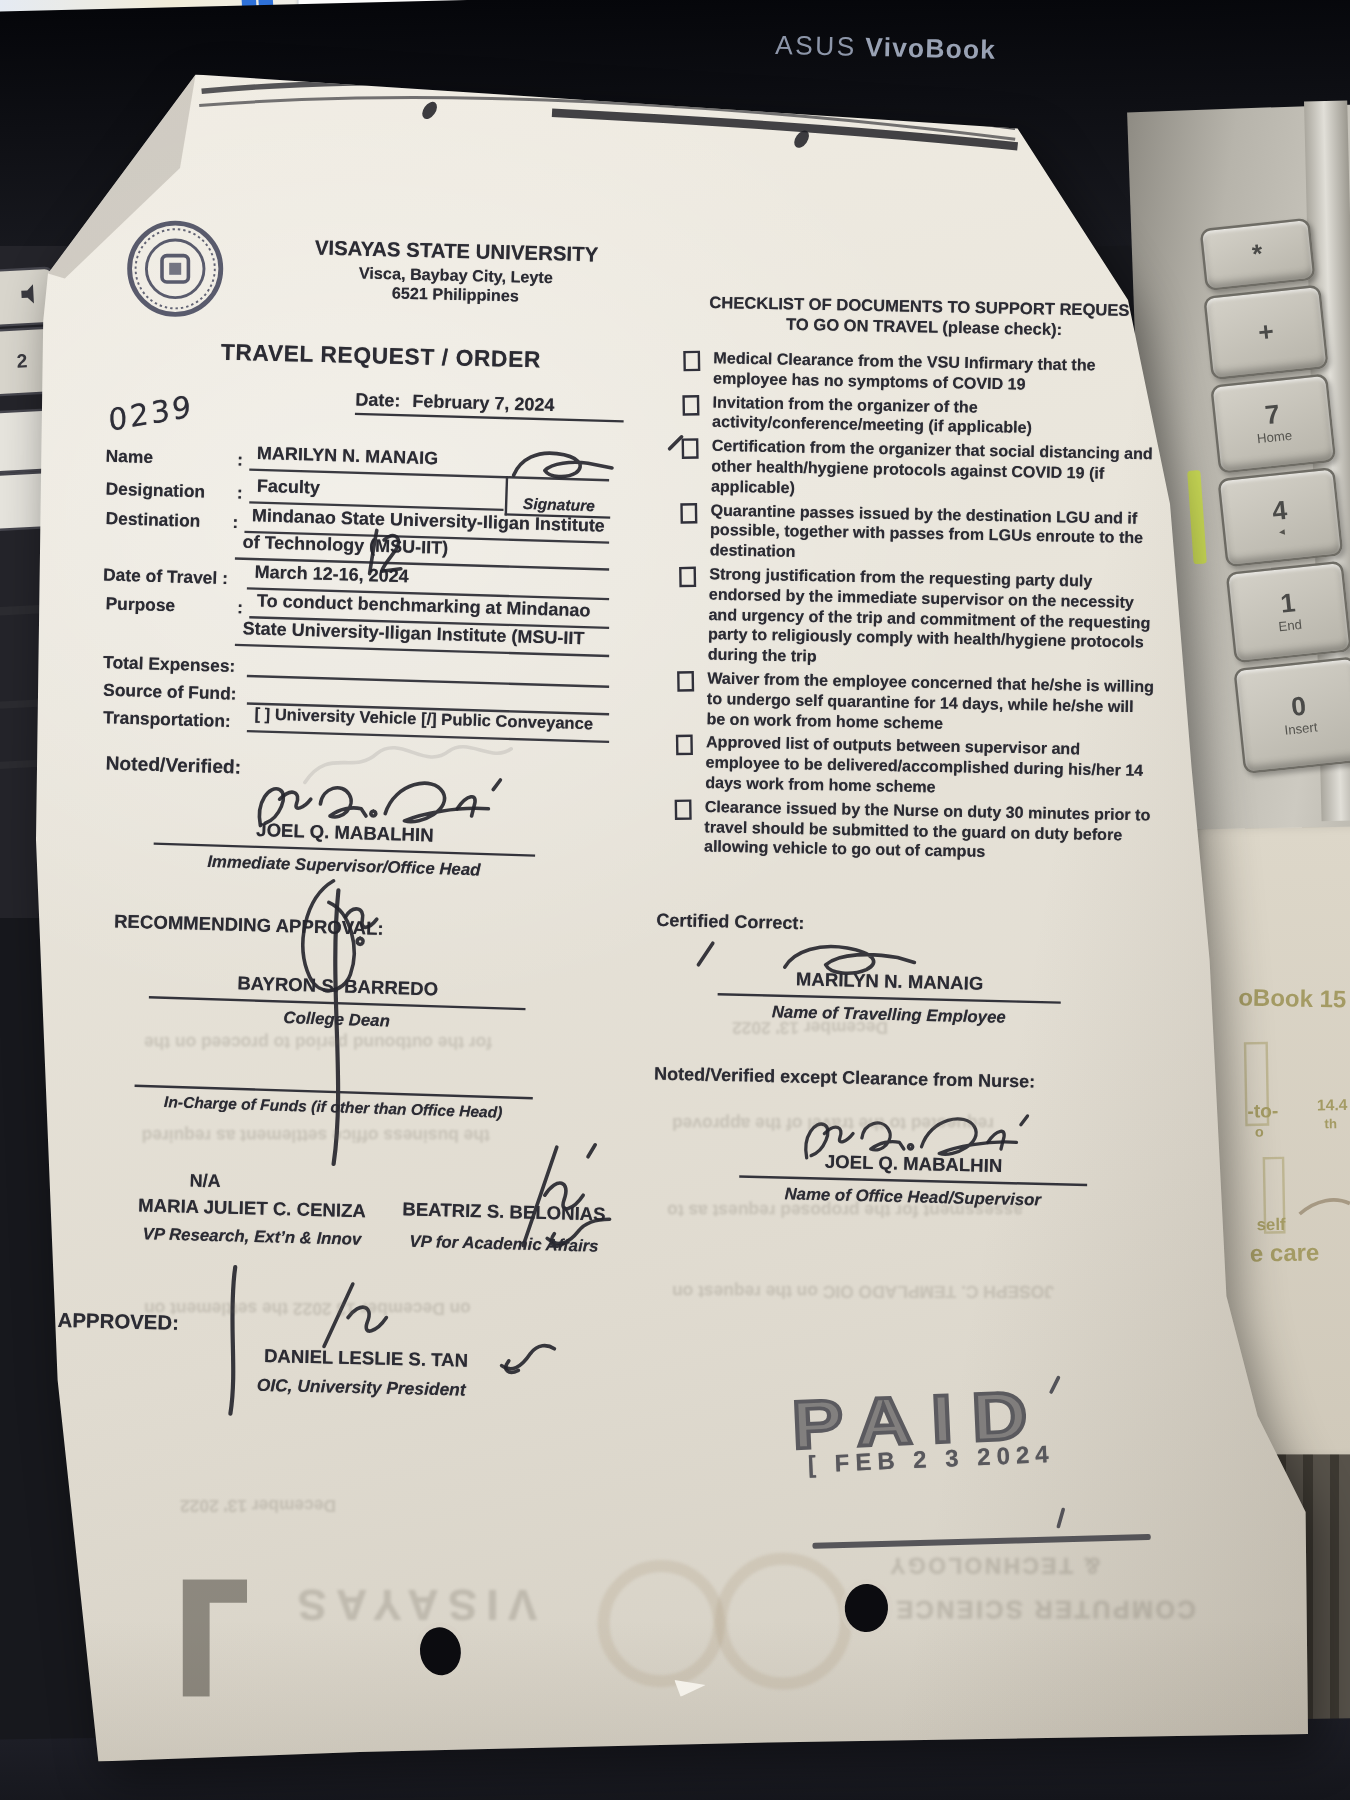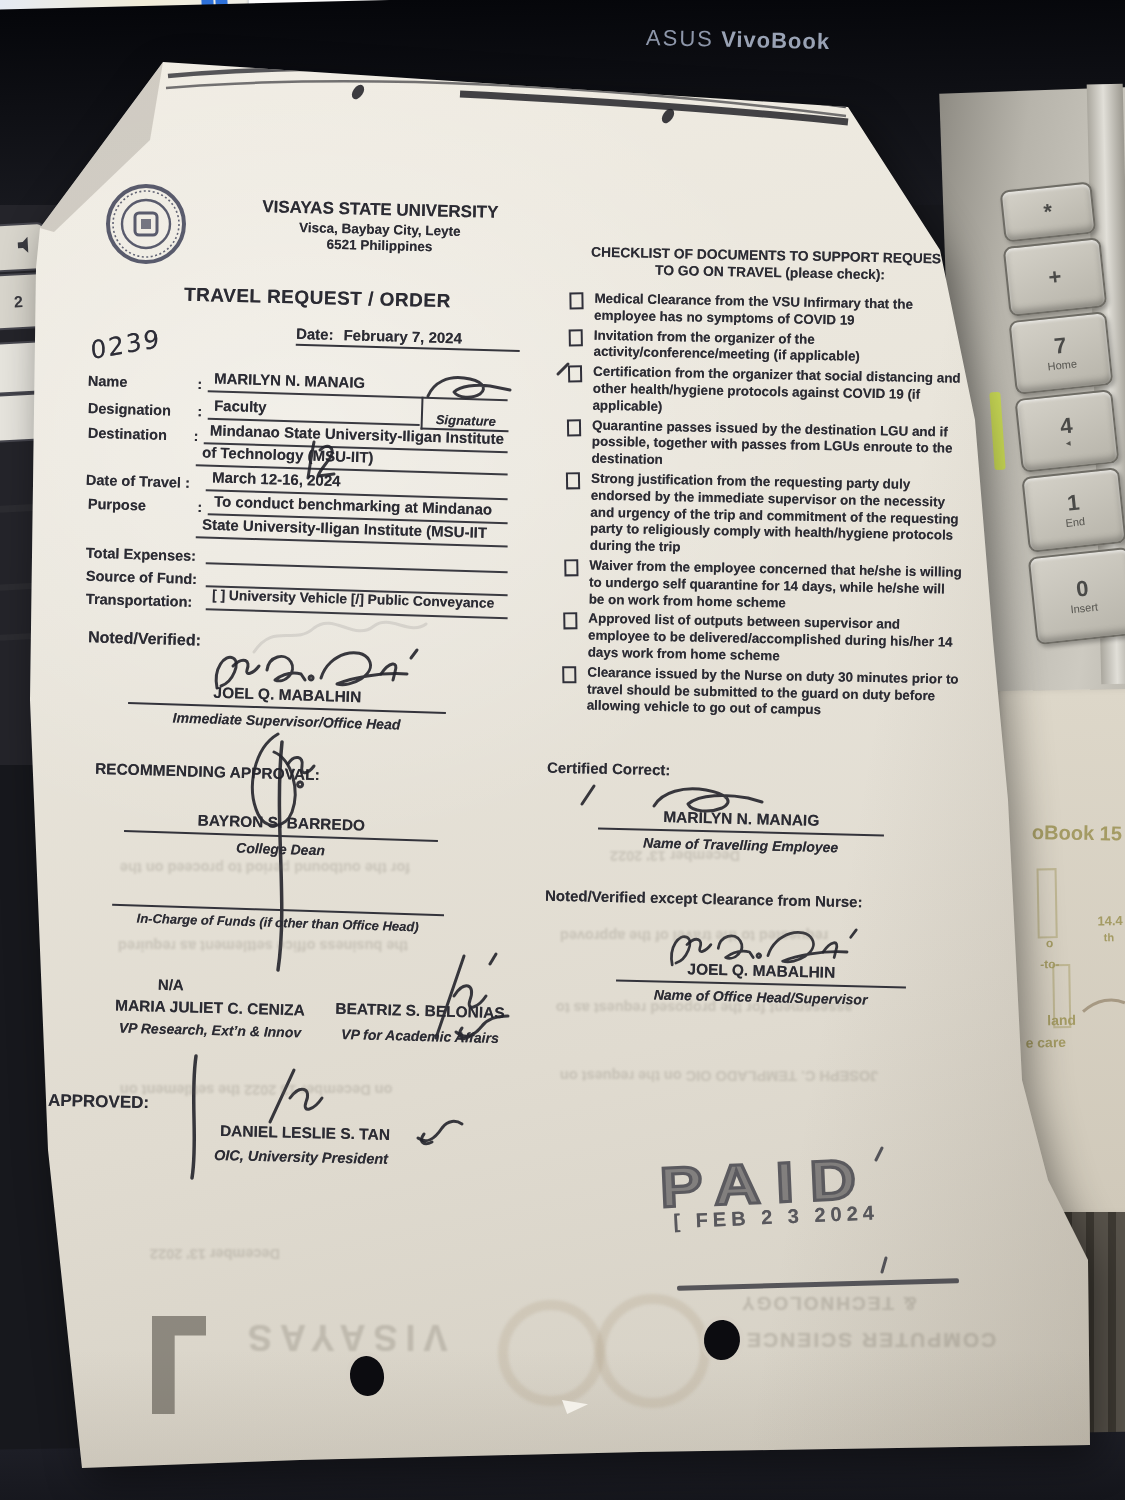--- a/index.html
+++ b/index.html
@@ -158,27 +158,27 @@
   <div class="keyL" style="left:-44px;top:394px;width:100px;height:44px;background:#e6e4dd;"></div>
   <div class="lmark" style="left:-16px;top:505px;width:64px;height:7px;transform:rotate(-3deg);"></div>
   <div class="lmark" style="left:-16px;top:584px;width:56px;height:6px;transform:rotate(-3deg);"></div>
   <div class="lmark" style="left:42px;top:594px;width:10px;height:4px;"></div>
   <div class="lmark" style="left:42px;top:601px;width:10px;height:4px;"></div>
   <div class="lmark" style="left:-16px;top:634px;width:60px;height:6px;transform:rotate(-3deg);"></div>
 
   <div class="abs vbox">
     <span class="boxtxt" style="left:36px;top:132px;font-size:20px;transform:rotate(2deg);">oBook 15</span>
     <div class="boxrect" style="left:40px;top:178px;width:16px;height:66px;"></div>
-    <span class="boxtxt" style="left:42px;top:228px;font-size:12px;margin-top:39px;">-to-</span>
+    <span class="boxtxt" style="left:42px;top:228px;font-size:16px;">-to-</span>
     <span class="boxtxt" style="left:48px;top:246px;font-size:12px;">o</span>
     <span class="boxtxt" style="left:100px;top:224px;font-size:13px;">14.4</span>
     <span class="boxtxt" style="left:106px;top:242px;font-size:11px;">th</span>
     <div class="boxrect" style="left:54px;top:274px;width:14px;height:60px;"></div>
-    <span class="boxtxt" style="left:48px;top:322px;font-size:14px;">land</span>
-    <span class="boxtxt" style="left:26px;top:344px;font-size:14px;">e care</span>
+    <span class="boxtxt" style="left:48px;top:322px;font-size:14px;">self</span>
+    <span class="boxtxt" style="left:42px;top:344px;font-size:20px;">e care</span>
     <svg class="abs" style="left:80px;top:300px;" width="50" height="30" viewBox="0 0 50 30">
       <path d="M4,22 C18,10 34,8 46,14" fill="none" stroke="rgba(120,100,70,.5)" stroke-width="3"></path>
     </svg>
   </div>
   <div class="abs deskstripes"></div>
   <div class="abs fabric"></div>
 
   <div class="abs paperwrap">
   <div class="paper ink">
     <div class="pshade"></div>

